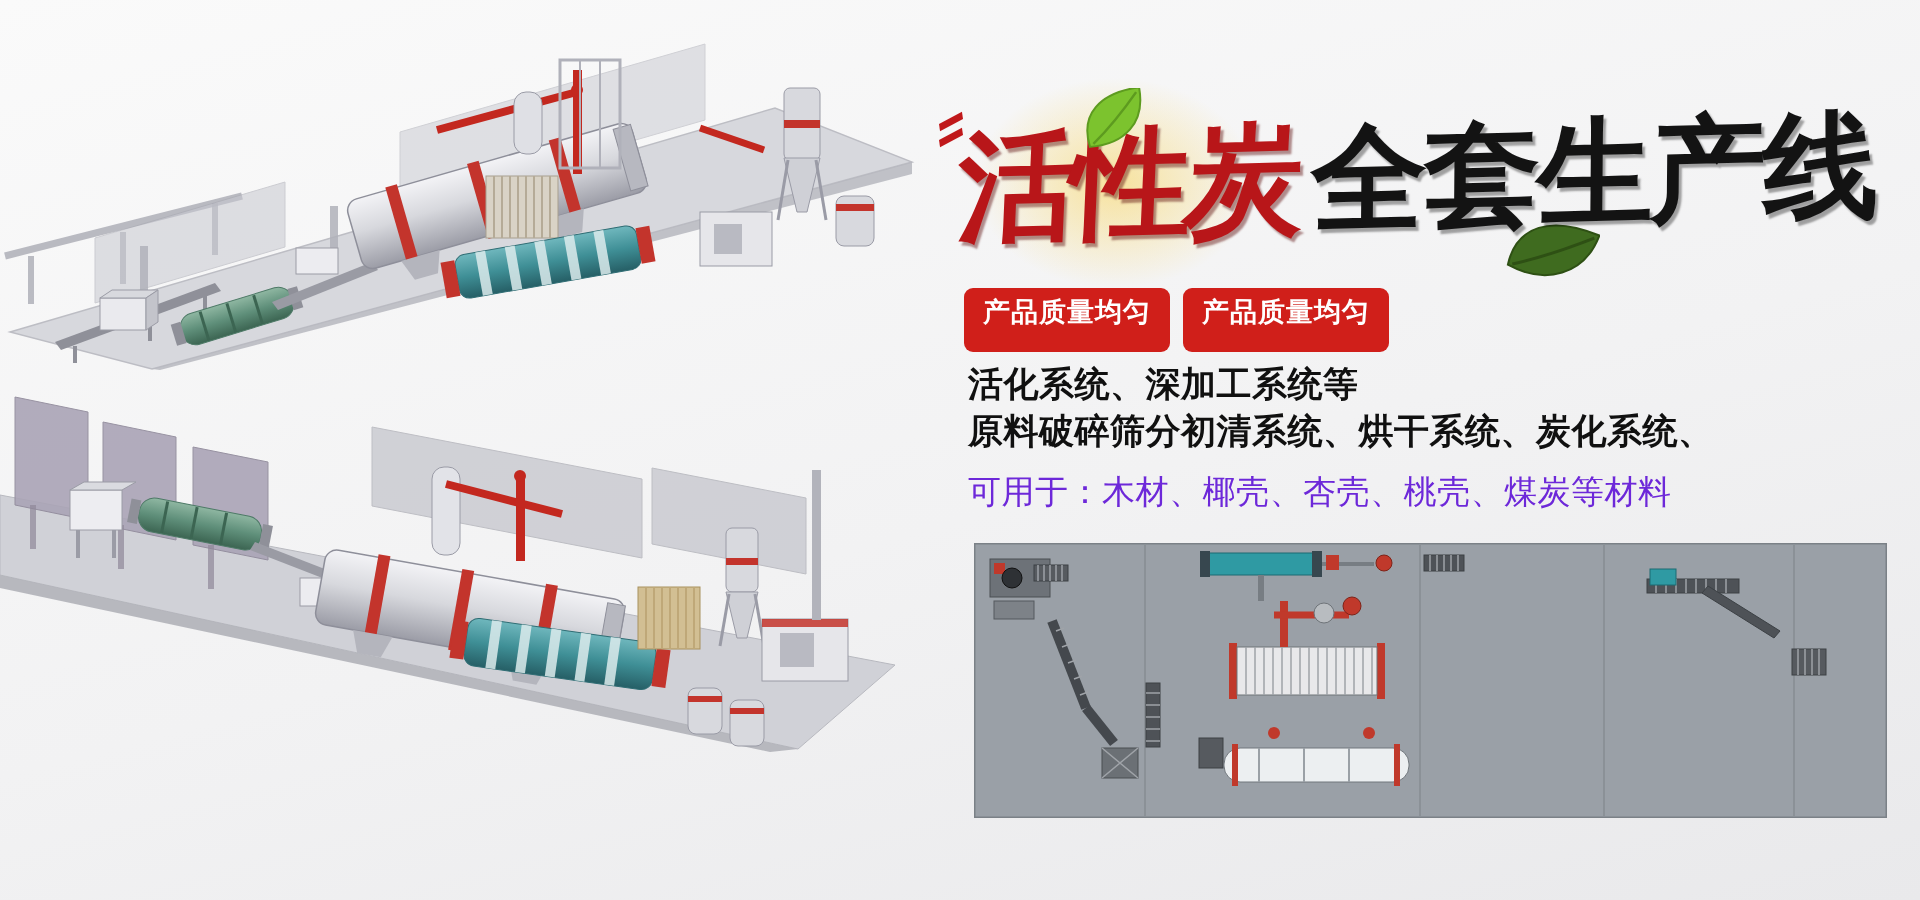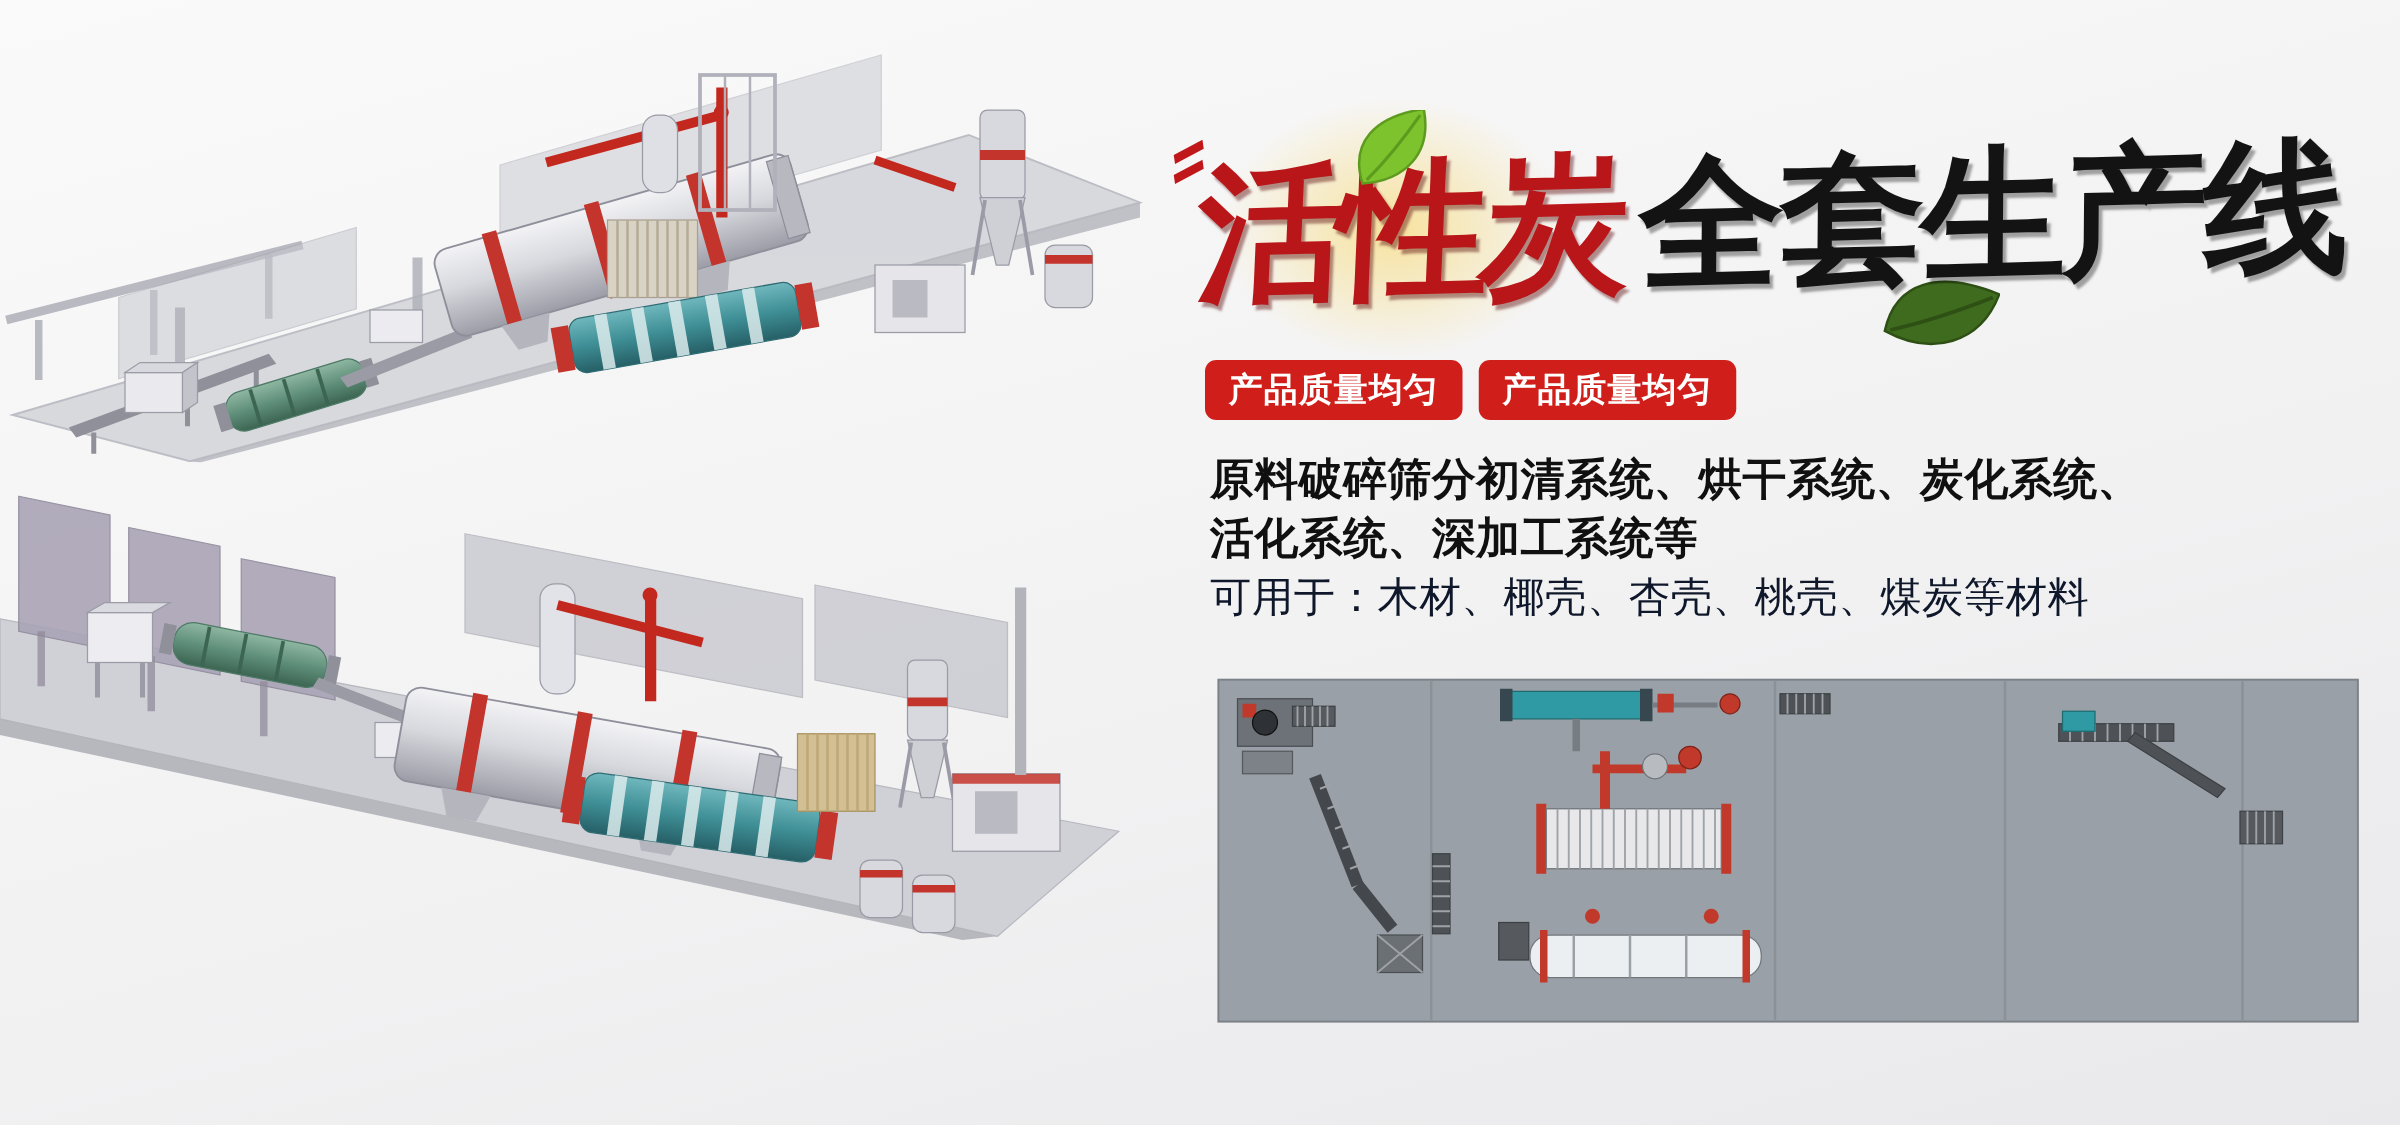--- a/index.html
+++ b/index.html
@@ -35,28 +35,28 @@
     color:#131313; margin-left:14px; transform:skewX(-2deg);
     text-shadow:3px 4px 2px rgba(0,0,0,.35);
   }
   .leaf-1 { left:1078px; top:88px; z-index:3; }
   .leaf-2 { left:1506px; top:214px; z-index:1; }
 
   
   .badges { left:964px; top:288px; display:flex; gap:13px; z-index:2; }
   .badge {
     background:#d01f1a; color:#ffffff; font-size:27px; font-weight:bold;
-    height:48px; line-height:48px; padding:0 19px; border-radius:9px;
+    height:64px; line-height:48px; padding:0 19px; border-radius:9px;
     letter-spacing:1px; white-space:nowrap;
   }
 
   
   .desc { left:968px; top:360px; z-index:2; }
   .desc-bold { font-size:35px; font-weight:bold; color:#101010; line-height:47px; letter-spacing:.5px; }
-  .desc-light { font-size:33px; font-weight:normal; color:#0f172a; margin-top:2px; letter-spacing:.5px; }
+  .desc-light { font-size:33px; font-weight:normal; color:#6d28d9; margin-top:16px; letter-spacing:.5px; }
 
   
   .schematic { left:974px; top:543px; z-index:2; }
 </style>
 </head>
 <body>
 
 <svg class="abs render-top" width="930" height="370" viewBox="0 0 930 370">
   <defs>
     <linearGradient id="gcyl" x1="0" y1="0" x2="0" y2="1">
@@ -305,22 +305,22 @@
   <path d="M8,64 C4,24 34,4 86,8 C84,50 50,72 8,64 Z" fill="#3f6b1f" stroke="#2e5014" stroke-width="2" transform="rotate(18 47 38)"></path>
   <path d="M12,62 C36,48 60,30 82,12" stroke="#2e5014" stroke-width="3" fill="none" transform="rotate(18 47 38)"></path>
 </svg>
 
 <div class="abs badges">
   <span class="badge">产品质量均匀</span>
   <span class="badge">产品质量均匀</span>
 </div>
 
 <div class="abs desc">
+  <div class="desc-bold">活化系统、深加工系统等</div>
   <div class="desc-bold">原料破碎筛分初清系统、烘干系统、炭化系统、</div>
-  <div class="desc-bold">活化系统、深加工系统等</div>
   <div class="desc-light">可用于：木材、椰壳、杏壳、桃壳、煤炭等材料</div>
 </div>
 
 <svg class="abs schematic" width="913" height="275" viewBox="0 0 913 275">
   <rect x="0" y="0" width="913" height="275" fill="#9aa0a7" stroke="#7b8187" stroke-width="3"></rect>
 
   <g stroke="#8b9197" stroke-width="2">
     <line x1="171" y1="2" x2="171" y2="273"></line>
     <line x1="446" y1="2" x2="446" y2="273"></line>
     <line x1="630" y1="2" x2="630" y2="273"></line>

